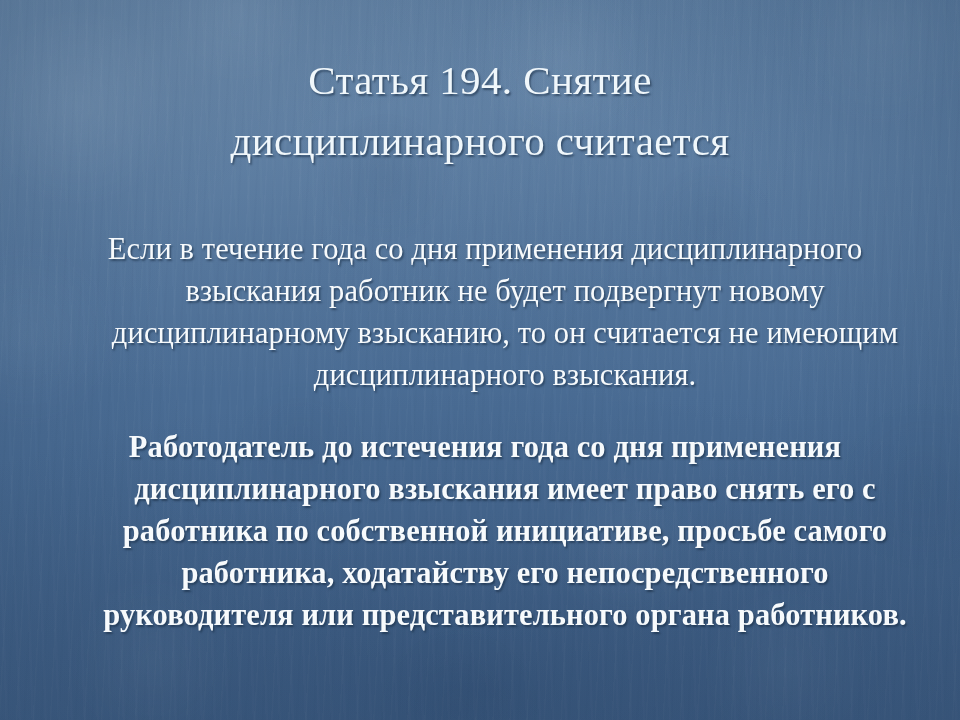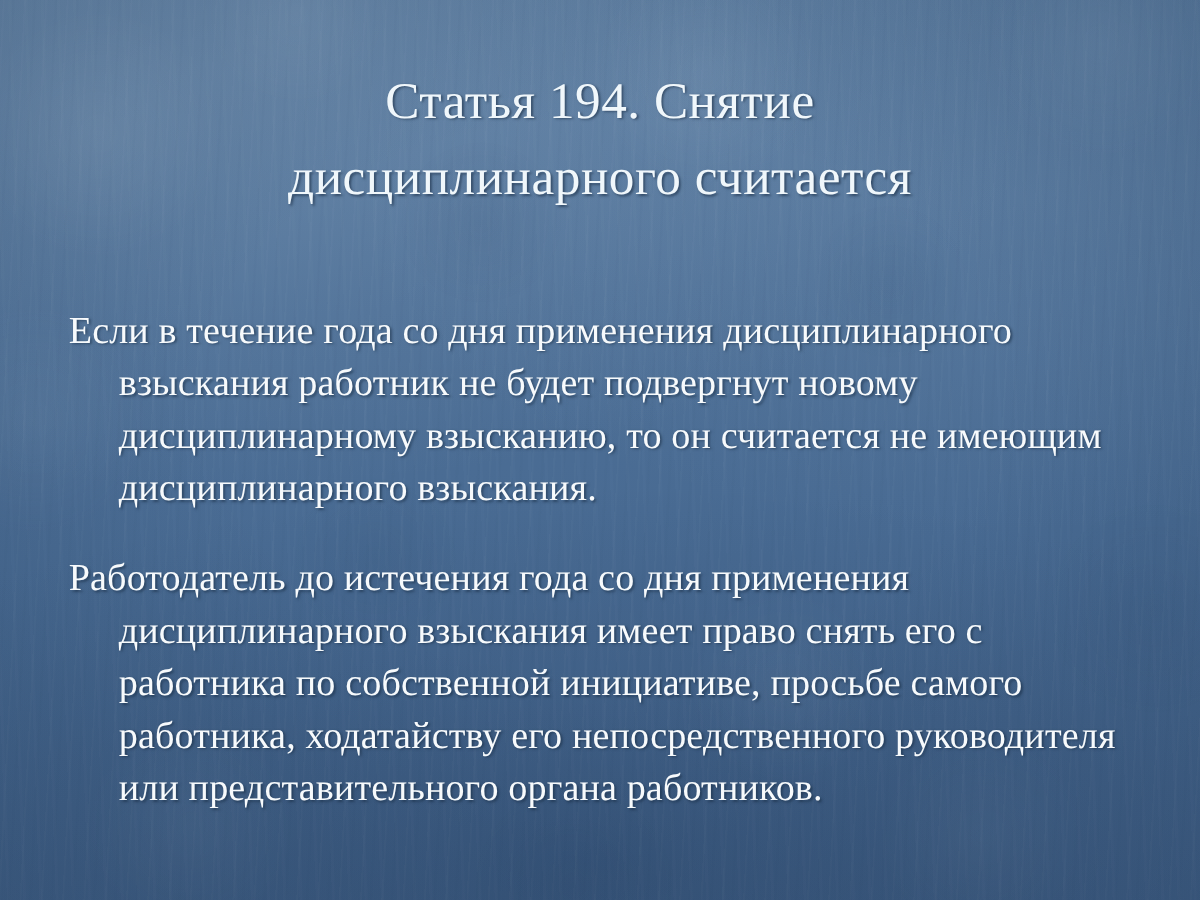--- a/index.html
+++ b/index.html
@@ -97,36 +97,38 @@
     font-size: 41px;
     line-height: 61px;
     letter-spacing: 0.4px;
     white-space: nowrap;
     text-shadow: 1.5px 1.5px 2px rgba(18,36,58,0.55);
   }
 
   .body-block {
     position: absolute;
     left: 55px;
-    top: 212px;
+    top: 197px;
     width: 860px;
+    text-align: center;
   }
 
   .para {
     color: #f7fafc;
     font-size: 30.5px;
     line-height: 42px;
     letter-spacing: 0.1px;
     padding-left: 40px;
     text-indent: -40px;
     text-shadow: 1.5px 1.5px 2px rgba(18,36,58,0.52);
   }
 
   .para + .para {
     margin-top: 0;
+    font-weight: bold;
   }
 </style>
 </head>
 <body>
 
 <div class="slide">
 
   <div class="bg-base"></div>
   <div class="bg-streaks"></div>
   <div class="bg-mottle"></div>

